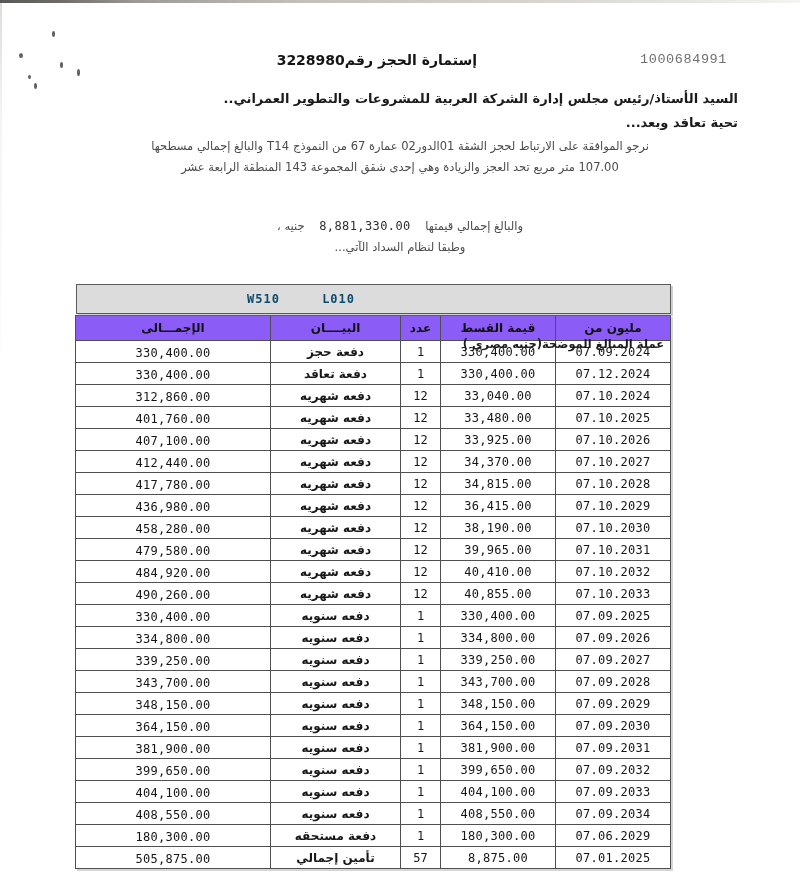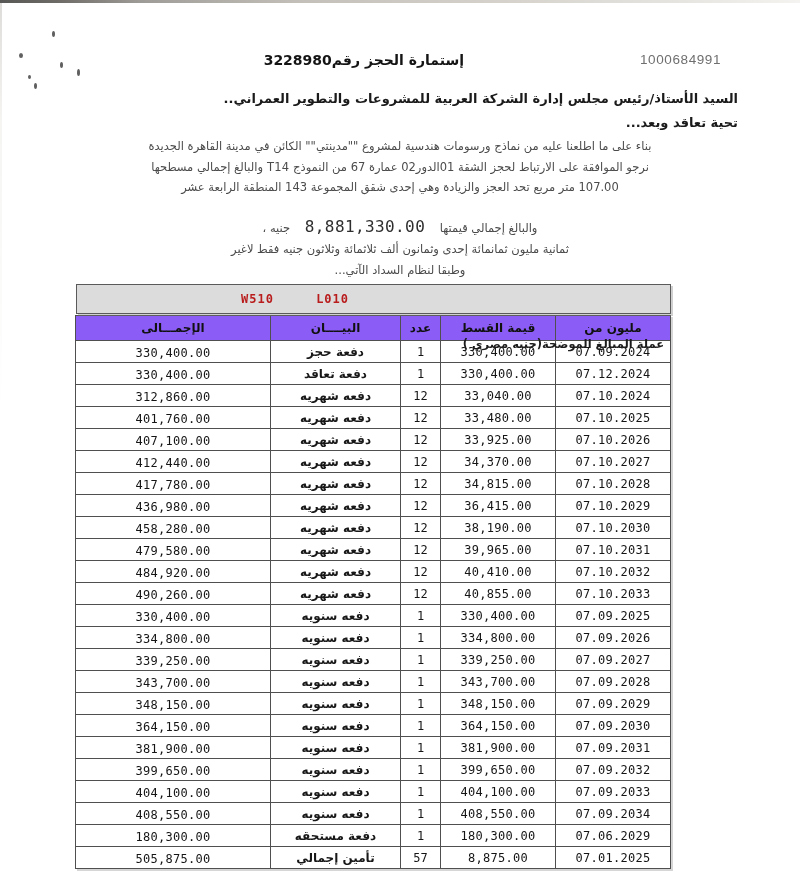--- a/index.html
+++ b/index.html
@@ -45,28 +45,28 @@
     position: absolute;
     top: 52px;
     left: 0; right: 0;
     height: 22px;
   }
   .doc-id {
     position: absolute;
     left: 640px;
     top: 0;
     direction: ltr;
-    font-family: Liberation Sans, sans-serif;
+    font-family: Liberation Mono, monospace;
     font-size: 13.5px;
     letter-spacing: .6px;
     color: #6f6f6f;
   }
   .doc-title {
     position: absolute;
-    right: 336px;
+    right: 323px;
     top: 0;
     font-size: 14px;
     font-weight: 700;
     letter-spacing: .5px;
     color: #141414;
     white-space: nowrap;
   }
 
   
   .salutation {
@@ -115,21 +115,21 @@
     line-height: 21px;
     color: #4a4a4a;
     letter-spacing: .3px;
   }
   .amount-block .al { display: block; white-space: nowrap; }
   .amount-block .big-num {
     direction: ltr;
     unicode-bidi: embed;
     display: inline-block;
     font-family: "DejaVu Sans Mono", "Liberation Mono", monospace;
-    font-size: 16px;
+    font-size: 12px;
     color: #2e2e2e;
     letter-spacing: .4px;
   }
 
   
   .tbl-wrap {
     position: absolute;
     top: 284px;
     left: 76px;
     width: 595px;
@@ -149,27 +149,27 @@
     font-size: 11.5px;
     font-weight: 700;
     letter-spacing: .6px;
     color: #1c1c1c;
     white-space: nowrap;
     margin-top: 46px;
   }
   .codes {
     position: absolute;
     top: 7px;
-    left: 164px;
+    left: 170px;
     direction: ltr;
     font-family: "DejaVu Sans Mono", "Liberation Mono", monospace;
     font-size: 12px;
     font-weight: 700;
     letter-spacing: 1px;
-    color: #b91c1c;
+    color: #0c4a6e;
   }
   .codes span { margin-right: 34px; }
   .codes span:last-child { margin-right: 0; }
 
   table.pay {
     border-collapse: collapse;
     width: 595px;
     table-layout: fixed;
     margin-top: 1px;
     box-shadow: 2px 2px 0 rgba(120,120,120,.30);
@@ -250,34 +250,32 @@
     <div class="doc-id">1000684991</div>
     <div class="doc-title">إستمارة الحجز رقم3228980</div>
   </div>
 
   <div class="salutation">
     <span>السيد الأستاذ/رئيس مجلس إدارة الشركة العربية للمشروعات والتطوير العمراني..</span>
     <span class="l2">تحية تعاقد وبعد...</span>
   </div>
 
   <div class="body-par">
-    <span class="pl">بناء على ما اطلعنا عليه من نماذج ورسومات هندسية لمشروع ""مدينتي"" الكائن في مدينة القاهرة الجديدة</span>
     <span class="pl">نرجو الموافقة على الارتباط لحجز الشقة 01الدور02  عمارة  67  من النموذج T14  والبالغ إجمالي مسطحها</span>
     <span class="pl">107.00  متر مربع تحد العجز والزيادة وهي إحدى شقق المجموعة  143  المنطقة الرابعة عشر</span>
   </div>
 
   <div class="amount-block">
     <span class="al">
       <span>والبالغ إجمالي قيمتها</span>
       &nbsp;&nbsp;
       <span class="big-num">8,881,330.00</span>
       &nbsp;&nbsp;
       <span>جنيه ،</span>
     </span>
-    <span class="al">ثمانية مليون ثمانمائة إحدى وثمانون ألف ثلاثمائة وثلاثون   جنيه فقط لاغير</span>
     <span class="al">وطبقا لنظام السداد الآتي...</span>
   </div>
 
   <div class="tbl-wrap">
 
     <div class="currency-bar">
       <div class="currency-label">عملة المبالغ الموضحة(جنيه مصري  )</div>
       <div class="codes">
         <span>W510</span>
         <span>L010</span>

